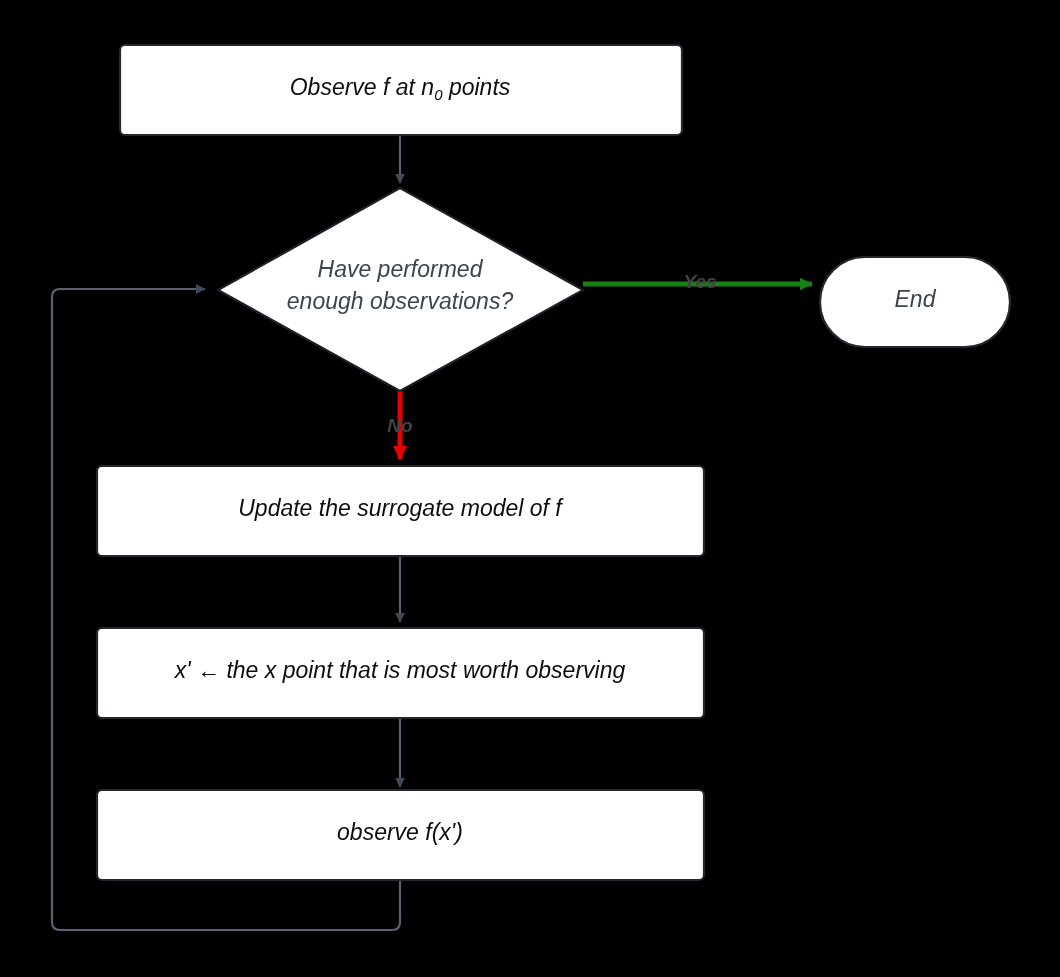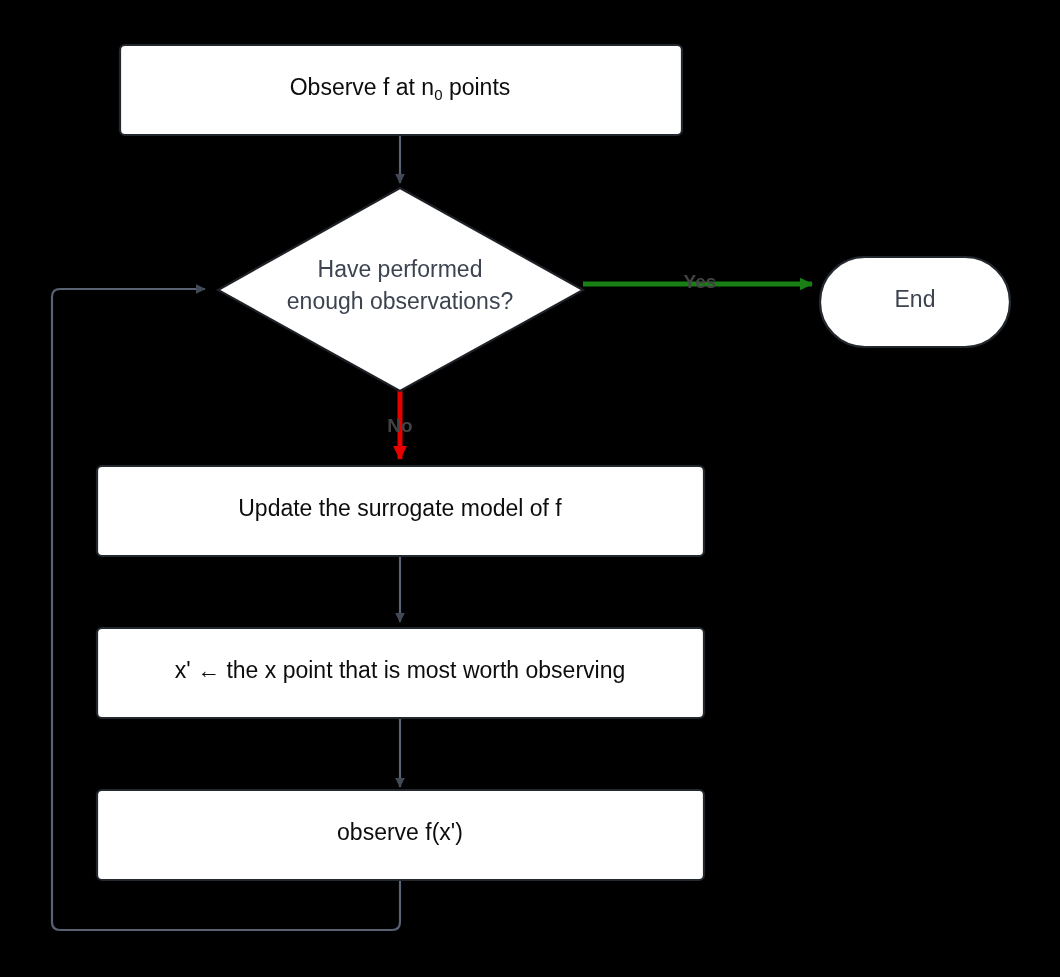--- a/index.html
+++ b/index.html
@@ -10,20 +10,21 @@
   }
   body {
     font-family: "Liberation Sans", sans-serif;
   }
   #canvas {
     position: relative;
     width: 1060px;
     height: 977px;
     background: #000000;
     overflow: hidden;
+    font-style: italic;
   }
   #flow-svg {
     position: absolute;
     top: 0;
     left: 0;
     width: 1060px;
     height: 977px;
   }
   .node-label {
     font-family: "Liberation Sans", sans-serif;

